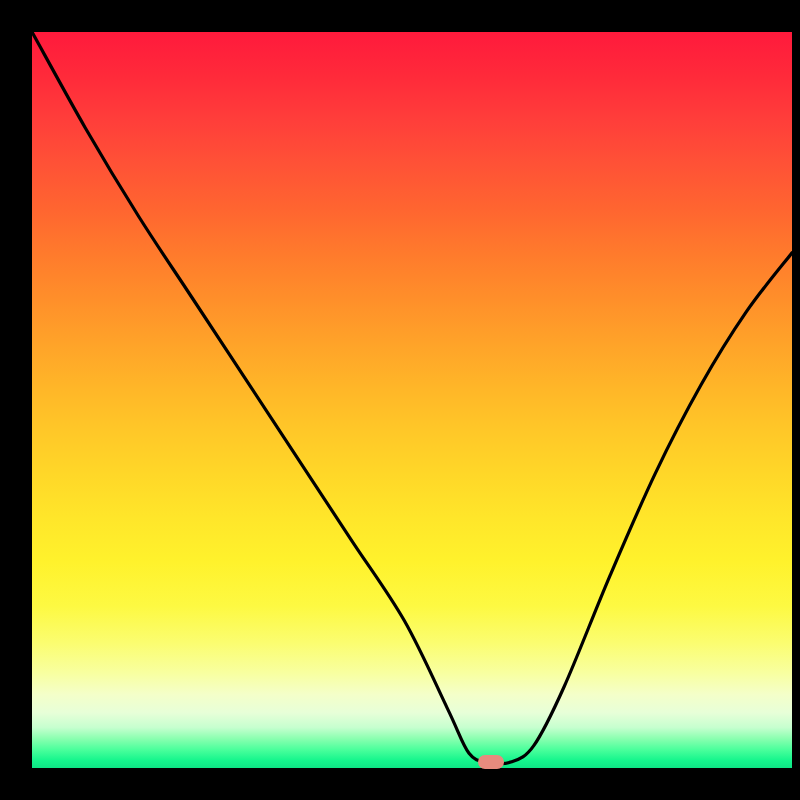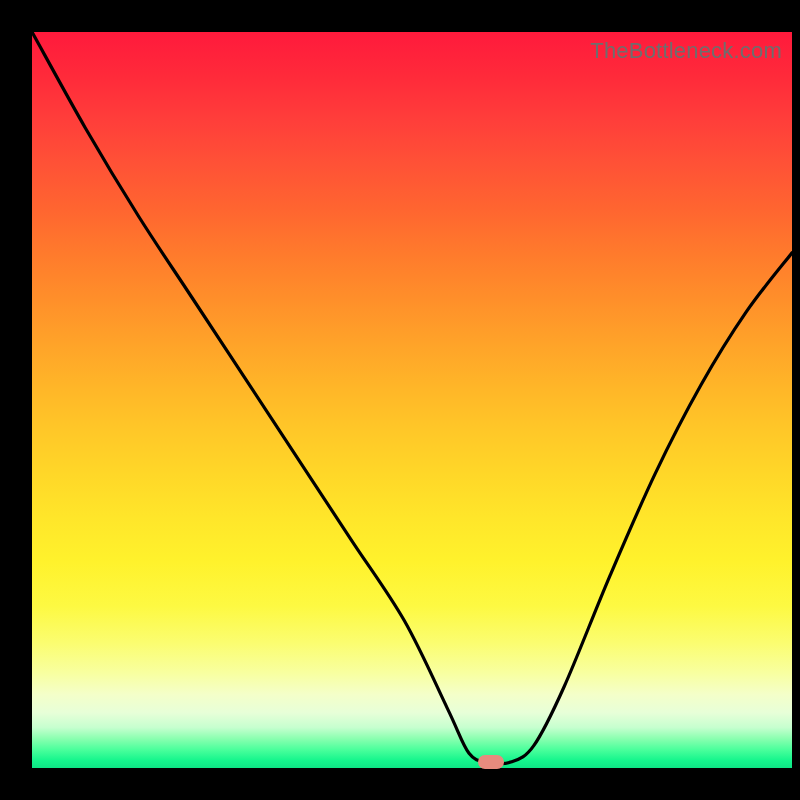--- a/index.html
+++ b/index.html
@@ -73,21 +73,20 @@
     border-radius: 7px;
     background: #e78b7e;
   }
 </style>
 </head>
 <body>
 
 <div class="frame">
   <div class="plot-area">
 
-    <div class="watermark">TheBottleneck.com</div>
 
     <svg class="curve" viewBox="0 0 760 736" preserveAspectRatio="none">
       <path fill="none" stroke="#000" stroke-width="3.2" stroke-linecap="round" stroke-linejoin="round" d="M 0.0 0.0 C 8.9 15.9, 35.5 65.0, 53.2 95.7 C 70.9 126.3, 88.7 155.8, 106.4 184.0 C 124.1 212.2, 141.9 238.0, 159.6 265.0 C 177.3 291.9, 195.1 318.9, 212.8 345.9 C 230.5 372.9, 248.3 399.9, 266.0 426.9 C 283.7 453.9, 301.5 480.9, 319.2 507.8 C 336.9 534.8, 356.3 560.6, 372.4 588.8 C 388.5 617.0, 405.0 655.0, 415.7 677.1 C 426.5 699.2, 430.3 712.4, 437.0 721.3 C 443.7 730.1, 449.0 728.6, 456.0 730.1 C 463.0 731.6, 471.2 732.8, 478.8 730.1 C 486.4 727.4, 492.7 726.4, 501.6 713.9 C 510.5 701.4, 519.3 683.3, 532.0 655.0 C 544.7 626.8, 562.4 580.2, 577.6 544.6 C 592.8 509.1, 608.0 473.5, 623.2 441.6 C 638.4 409.7, 653.6 380.3, 668.8 353.3 C 684.0 326.3, 699.2 301.8, 714.4 279.7 C 729.6 257.6, 752.4 230.6, 760.0 220.8"></path>
     </svg>
 
     <div class="marker" style="left: 446.04px; top: 723.112px; background: rgb(231, 139, 126);"></div>
 
   </div>
 </div>
 

